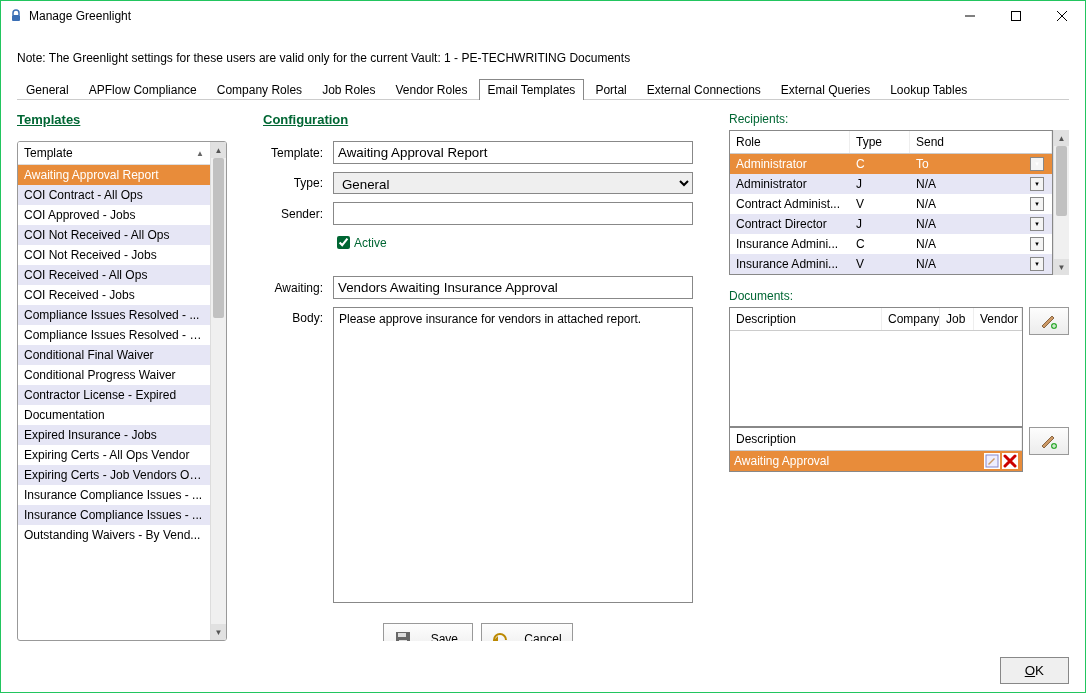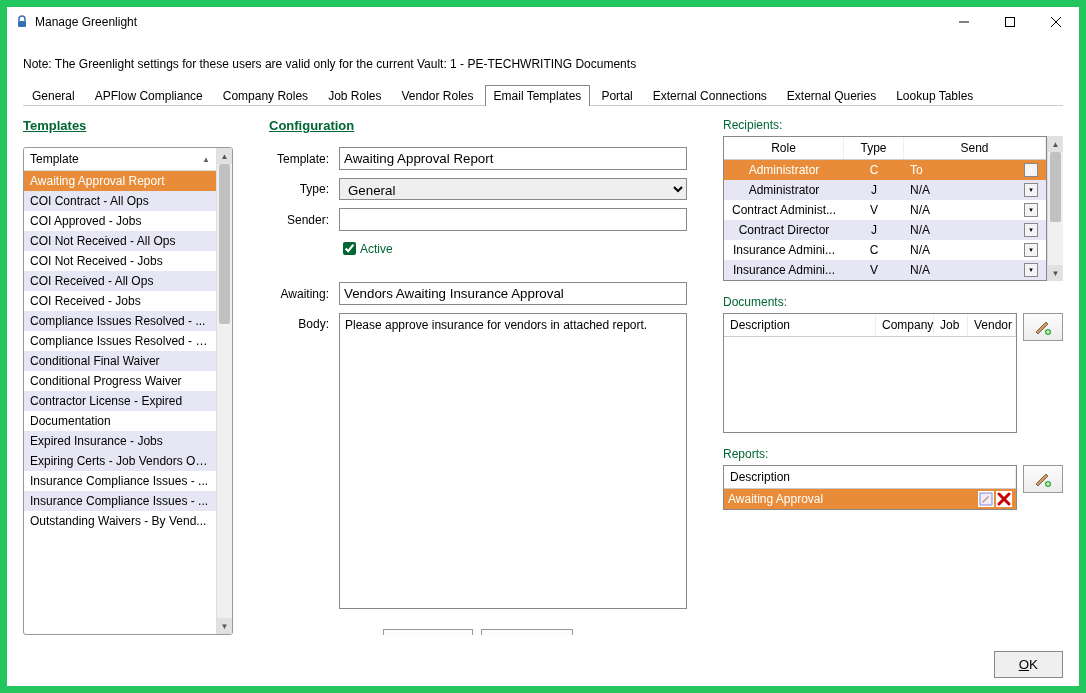--- a/index.html
+++ b/index.html
@@ -1,17 +1,17 @@
 <!DOCTYPE html>
 <html><head>
 <meta charset="utf-8">
 <style>
   * { box-sizing: border-box; font-family: "Segoe UI", Tahoma, sans-serif; }
   body { margin: 0; padding: 0; background: #fff; font-size: 12px; color: #000; }
-  .window { width: 1086px; height: 693px; border: 7px solid #22c55e; display: flex; flex-direction: column; position: relative; }
+  .window { width: 1086px; height: 693px; border: 1px solid #22c55e; display: flex; flex-direction: column; position: relative; }
   .titlebar { height: 30px; display: flex; align-items: center; padding: 0 0 0 8px; }
   .titlebar .icon { width: 14px; height: 14px; margin-right: 6px; }
   .titlebar .title { flex: 0 0 auto; }
   .titlebar .spacer { flex: 1; }
   .winbtn { width: 46px; height: 30px; display: flex; align-items: center; justify-content: center; font-family: sans-serif; font-size: 14px; }
   .content { flex: 1; padding: 10px 16px 8px 16px; display: flex; flex-direction: column; overflow: hidden; }
   .note { margin: 10px 0 14px 0; }
   .tabs { display: flex; border-bottom: 1px solid #ccc; }
   .tab { padding: 3px 8px; border: 1px solid transparent; border-bottom: none; margin-bottom: -1px; margin-right: 2px; position: relative; white-space: nowrap; }
   .tab.active { border-color: #888; background: #fff; }
@@ -128,20 +128,21 @@
                 <div class="list-item">COI Not Received - Jobs</div>
                 <div class="list-item alt">COI Received - All Ops</div>
                 <div class="list-item">COI Received - Jobs</div>
                 <div class="list-item alt">Compliance Issues Resolved - ...</div>
                 <div class="list-item">Compliance Issues Resolved - J...</div>
                 <div class="list-item alt">Conditional Final Waiver</div>
                 <div class="list-item">Conditional Progress Waiver</div>
                 <div class="list-item alt">Contractor License - Expired</div>
                 <div class="list-item">Documentation</div>
                 <div class="list-item alt">Expired Insurance - Jobs</div>
+                <div class="list-item">Expiring Certs - All Ops Vendor</div>
                 <div class="list-item alt">Expiring Certs - Job Vendors Only</div>
                 <div class="list-item">Insurance Compliance Issues - ...</div>
                 <div class="list-item alt">Insurance Compliance Issues - ...</div>
                 <div class="list-item">Outstanding Waivers - By Vend...</div>
               </div>
           </div>
           <div class="scrollbar-v">
             <div class="sb-btn">▲</div>
             <div class="sb-thumb" style="top:16px; height:160px;"></div>
             <div class="sb-btn" style="position:absolute;bottom:0;left:0;right:0;">▼</div>
@@ -198,21 +199,21 @@
                 </svg>
               </span>
             <span class="lbl">Cancel</span>
           </div>
         </div>
       </div>
 
       <div class="col3">
         <div class="grid-title">Recipients:</div>
         <div style="display:flex;">
-          <div class="grid" style="flex:1;text-align:center;">
+          <div class="grid" style="flex:1;">
             <div class="grid-head">
               <div class="gh" style="width:120px;">Role</div>
               <div class="gh" style="width:60px;">Type</div>
               <div class="gh" style="flex:1;">Send</div>
             </div>
             <div class="grid-body" id="recip-body">
                 <div class="grow sel">
                   <div class="gcell" style="width:120px;">Administrator</div>
                   <div class="gcell" style="width:60px;">C</div>
                   <div class="gcell" style="flex:1;display:flex;align-items:center;">To<span class="dd">▾</span></div>
@@ -266,21 +267,20 @@
                 <svg width="18" height="18" viewBox="0 0 18 18">
                   <path d="M2 14 L12 4 L14 6 L4 16 Z" fill="#c96" stroke="#864"></path>
                   <circle cx="14" cy="14" r="3" fill="#3a3"></circle>
                   <line x1="14" y1="12" x2="14" y2="16" stroke="#fff"></line>
                   <line x1="12" y1="14" x2="16" y2="14" stroke="#fff"></line>
                 </svg>
               </span>
           </div>
         </div>
 
-        <div class="grid-title" style="margin-top:14px;">Reports:</div>
         <div class="report-wrap">
           <div class="report-grid">
             <div class="grid-head">
                 <div class="gh" style="flex:1;">Description</div>
               </div>
             <div class="report-row">
               <span style="flex:1;">Awaiting Approval</span>
               <span style="background:#fff;padding:1px;margin-right:2px;">
                   <svg width="14" height="14" viewBox="0 0 14 14">
                     <rect x="1" y="1" width="12" height="12" fill="#eef" stroke="#88c"></rect>

